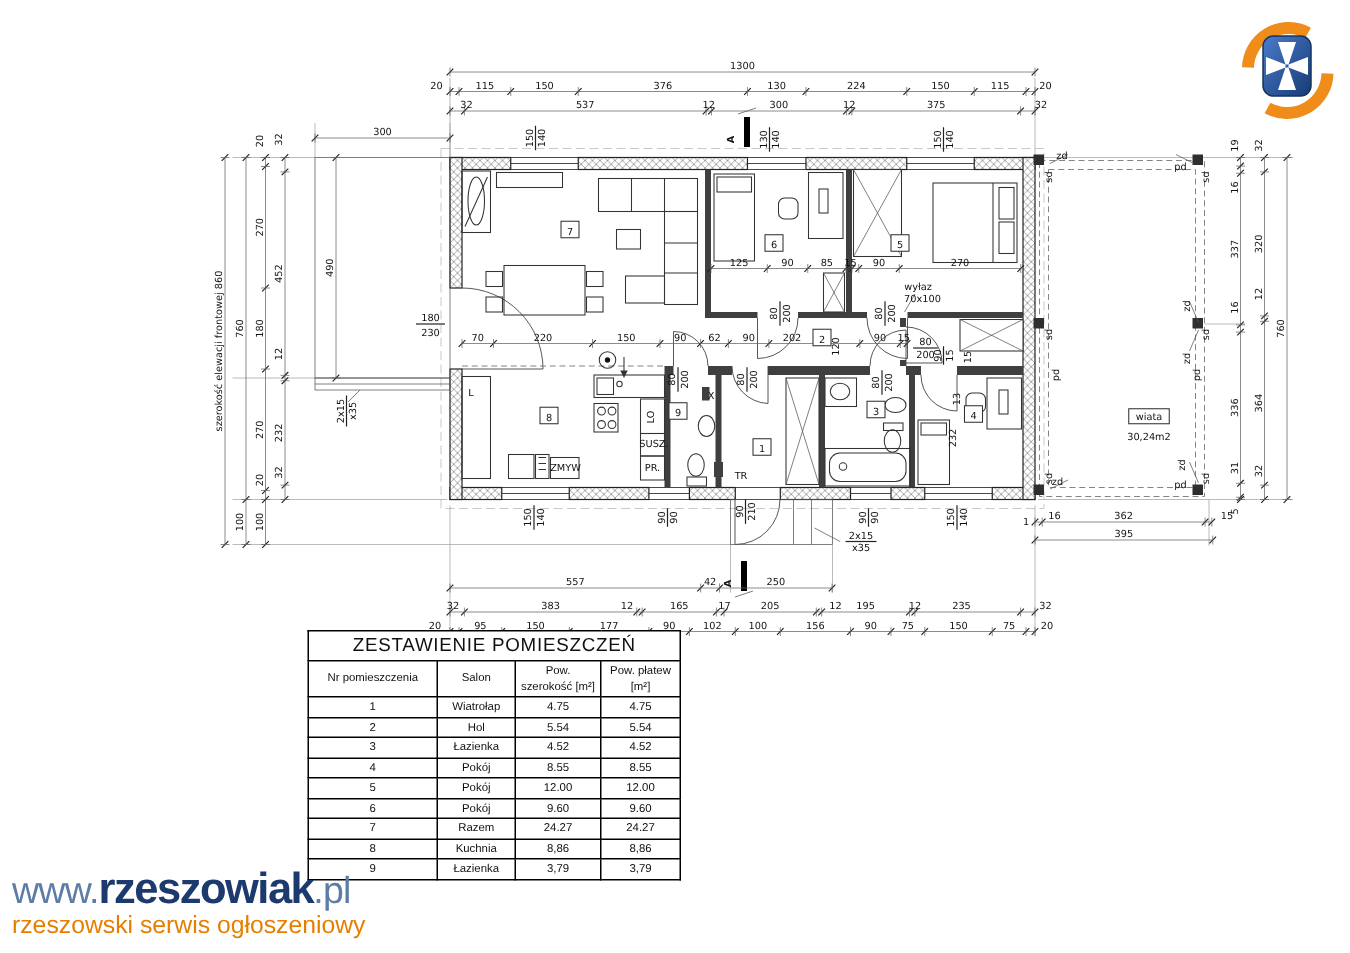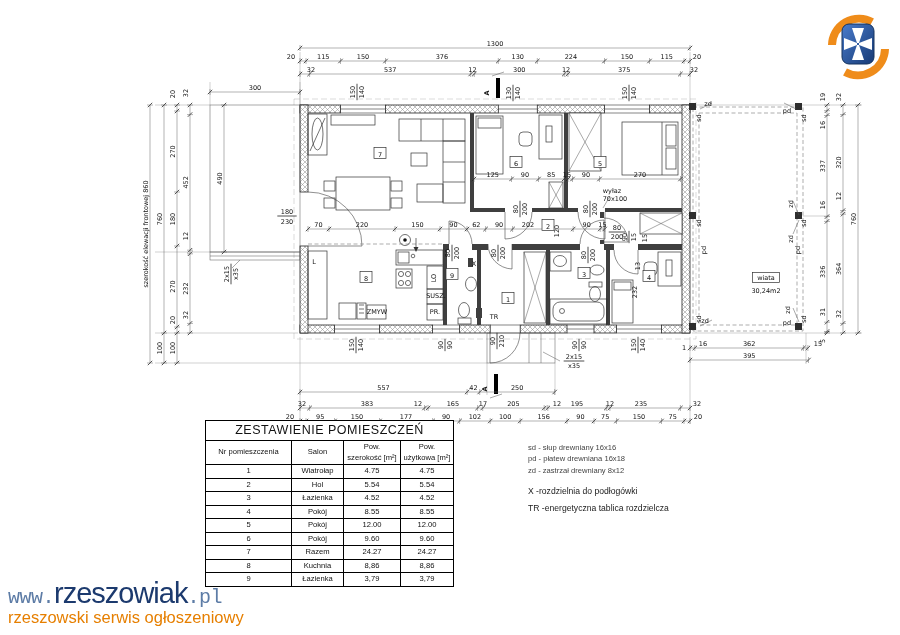--- a/index.html
+++ b/index.html
@@ -27,22 +27,22 @@
     text-align:center;padding:1px 2px;height:10.5px;line-height:10.5px;font-weight:normal;}
   .rooms-table .title{font-size:12.5px;height:17px;line-height:17px;letter-spacing:.5px;}
   
   .legend{position:absolute;left:528px;top:430px;color:#222;}
   .legend .wood div{font-size:7.6px;line-height:11.3px;color:#444;}
   .legend .xnote{margin-top:10px;font-size:8.6px;}
   .legend .trnote{margin-top:7px;font-size:8.6px;}
   
   .brand{position:absolute;left:8px;top:565px;width:258px;}
   .brand .line1{white-space:nowrap;}
-  .brand .www,.brand .tld{font-size:20px;color:#5d7ca6;letter-spacing:-.5px;font-family:Liberation Mono, monospace;}
-  .brand .name{font-size:29px;font-weight:normal;color:#1c3a6e;letter-spacing:-1px;}
+  .brand .www,.brand .tld{font-size:25px;color:#5d7ca6;letter-spacing:-.5px;}
+  .brand .name{font-size:29px;font-weight:bold;color:#1c3a6e;letter-spacing:-1px;}
   .brand .tagline{display:block;font-size:16.5px;color:#e67f00;margin-top:-2px;
     border-bottom:2px solid #e88a0a;padding-bottom:17px;white-space:nowrap;}
 </style>
 </head>
 <body>
 
 <div class="canvas">
 
 <svg width="900" height="635" viewBox="0 0 900 635">
   <defs>
@@ -856,21 +856,21 @@
         <col style="width:53px">
       </colgroup>
   <thead>
     <tr>
           <th class="title" colspan="4">ZESTAWIENIE POMIESZCZEŃ</th>
         </tr>
     <tr id="tbl-head">
           <th>Nr pomieszczenia</th>
           <th>Salon</th>
           <th>Pow. szerokość [m²]</th>
-          <th>Pow. użytkowa [m²]</th>
+          <th>Pow. płatew [m²]</th>
         </tr>
   </thead>
   <tbody id="tbl-body">
         <tr>
           <td>1</td>
           <td>Wiatrołap</td>
           <td>4.75</td>
           <td>4.75</td>
         </tr>
         <tr>
@@ -918,29 +918,20 @@
         <tr>
           <td>9</td>
           <td>Łazienka</td>
           <td>3,79</td>
           <td>3,79</td>
         </tr>
       </tbody>
 </table>
 
 
-<div class="legend">
-  <div class="wood" id="legend-wood">
-        <div>sd - słup drewniany 16x16</div>
-        <div>pd - płatew drewniana 16x18</div>
-        <div>zd - zastrzał drewniany 8x12</div>
-      </div>
-  <div class="xnote">X -rozdzielnia do podłogówki</div>
-  <div class="trnote">TR -energetyczna tablica rozdzielcza</div>
-</div>
 
 
 <div class="brand">
   <span class="line1"><span class="www">www.</span><span class="name">rzeszowiak</span><span class="tld">.pl</span></span>
   <span class="tagline">rzeszowski serwis ogłoszeniowy</span>
 </div>
 
 </div>
 
 </body></html>

